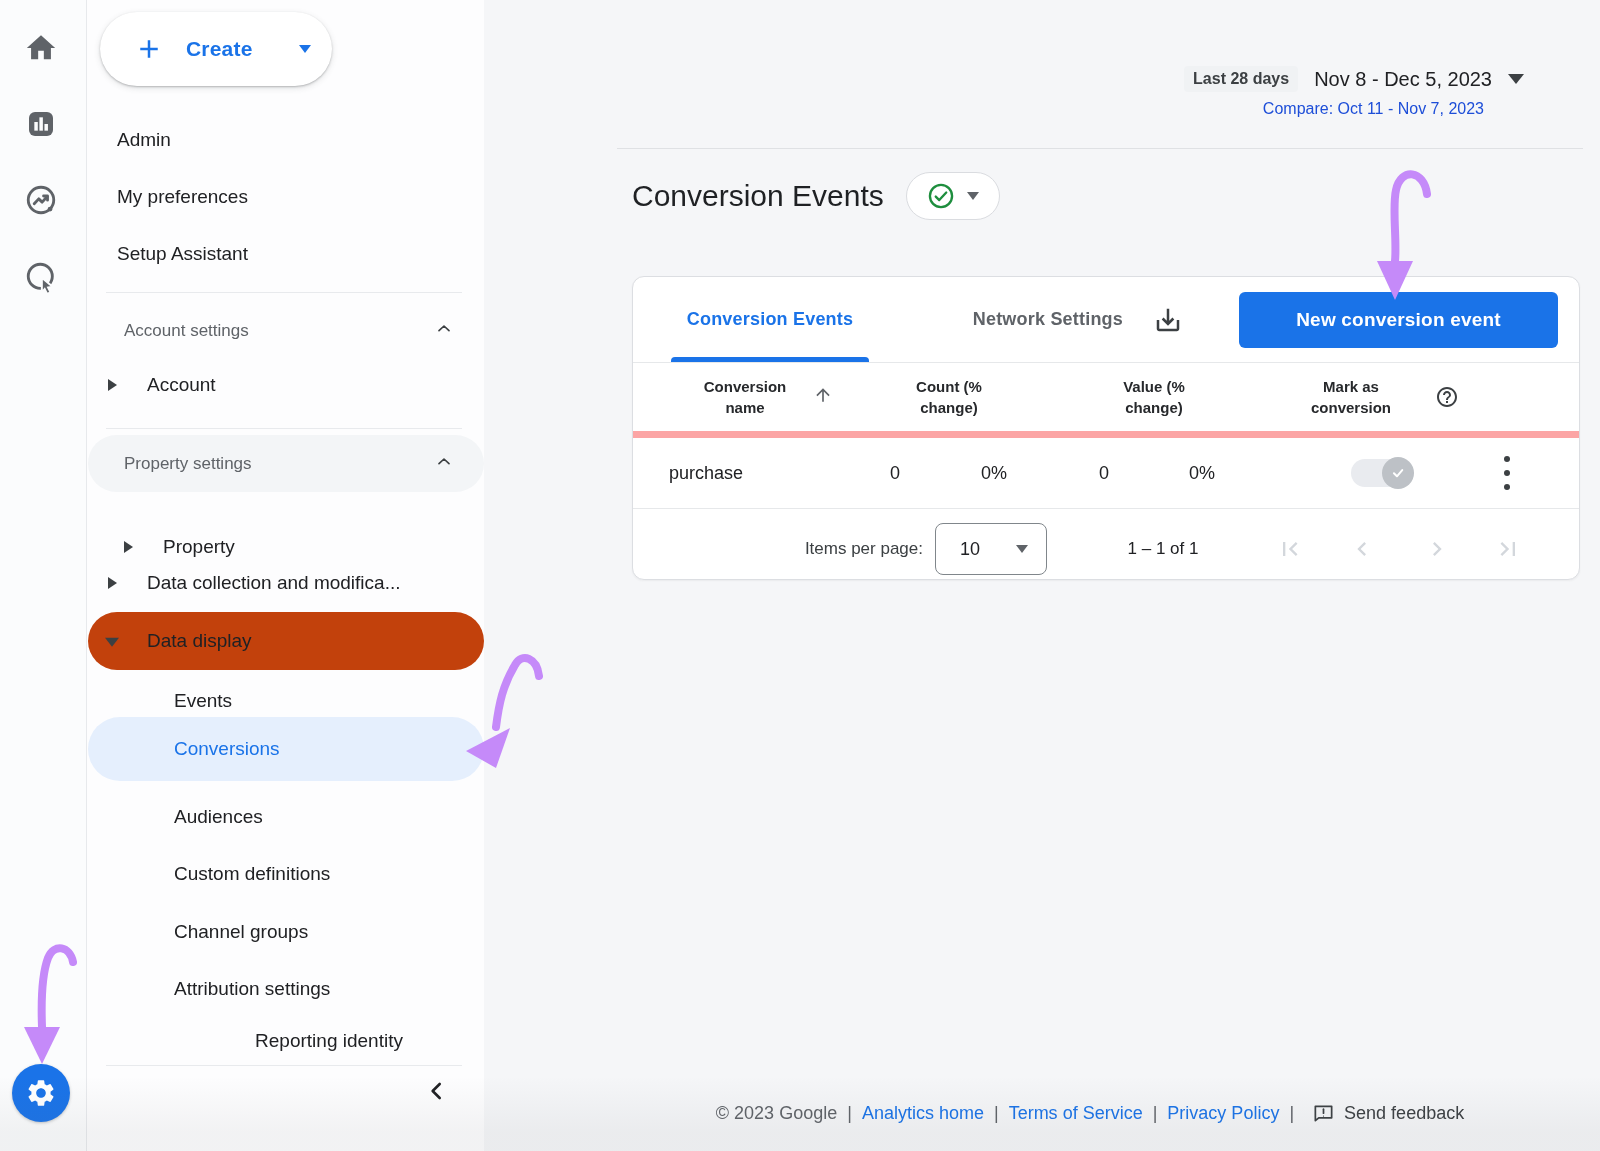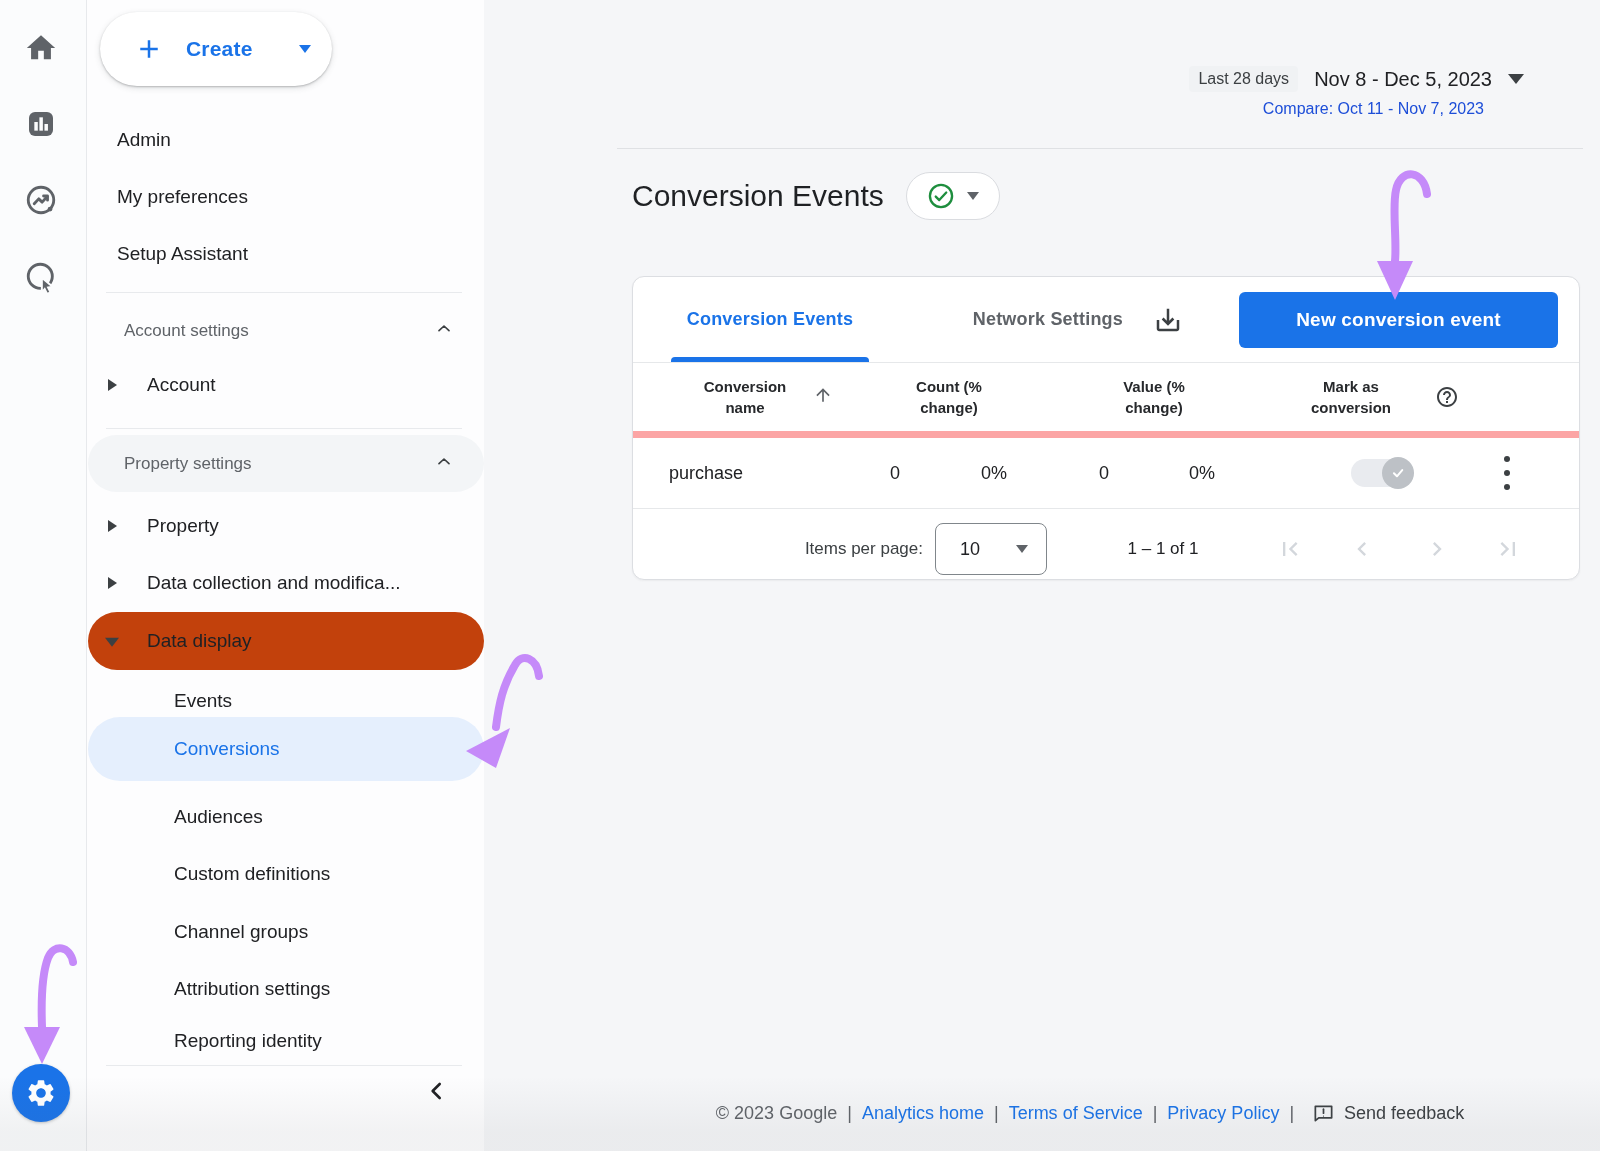--- a/index.html
+++ b/index.html
@@ -28,21 +28,21 @@
   .blue-text{color:#1a73e8;}
   .tri-right{position:absolute;left:20px;top:50%;transform:translateY(-50%);width:0;height:0;border-top:6px solid transparent;border-bottom:6px solid transparent;border-left:9px solid #3c4043;}
   .tri-down{position:absolute;left:17px;top:50%;transform:translateY(-35%);width:0;height:0;border-left:7px solid transparent;border-right:7px solid transparent;border-top:9px solid #3c4043;}
   .chev-up{position:absolute;right:30px;top:50%;transform:translateY(-50%);}
   .sdivider{position:absolute;left:20px;width:356px;height:1px;background:#e8eaed;}
   .collapse-btn{position:absolute;left:336px;top:1076px;width:30px;height:30px;cursor:pointer;display:flex;align-items:center;justify-content:center;}
 
   
   .datebar{position:absolute;top:66px;right:76px;text-align:right;z-index:3;}
   .datebar-row1{display:flex;align-items:center;gap:16px;justify-content:flex-end;}
-  .range-badge{background:#f0f2f4;color:#3c4043;font-weight:normal;font-size:16px;padding:4px 9px;border-radius:4px;}
+  .range-badge{background:#f0f2f4;color:#3c4043;font-weight:bold;font-size:16px;padding:4px 9px;border-radius:4px;}
   .range-value{font-size:20px;color:#202124;}
   .caret{width:0;height:0;border-left:8px solid transparent;border-right:8px solid transparent;border-top:10px solid #3c4043;}
   .caret.sm{border-left-width:6px;border-right-width:6px;border-top-width:8px;}
   .caret.blue{border-top-color:#1a73e8;}
   .caret.gray{border-top-color:#5f6368;}
   .compare-line{margin-top:8px;font-size:16px;color:#1d4ed8;padding-right:40px;}
   .top-divider{position:absolute;left:617px;top:148px;width:966px;height:1px;background:#dfe1e4;}
 
   .title-row{position:absolute;left:632px;top:172px;display:flex;align-items:center;gap:22px;}
   .page-title{margin:0;font-size:30px;font-weight:400;color:#1f2124;}
@@ -163,21 +163,21 @@
     </div>
 
     <div class="sdivider" style="top:428px;"></div>
 
     <div class="srow section pill pill-hover" style="top:435px;height:57px;">
       <span class="lbl-sec">Property settings</span>
       <span class="chev-up"><svg width="20" height="20" viewBox="0 0 24 24" fill="none" stroke="#3c4043" stroke-width="2">
             <path d="M6 14.5 12 9l6 5.5" stroke-linecap="round" stroke-linejoin="round"></path>
           </svg></span>
     </div>
-    <div class="srow" style="top:507px;">
+    <div class="srow" style="top:528px;margin-left:16px;">
       <span class="tri-right"></span>
       <span class="lbl">Property</span>
     </div>
     <div class="srow" style="top:564px;">
       <span class="tri-right"></span>
       <span class="lbl">Data collection and modifica...</span>
     </div>
     <div class="srow pill pill-gray" style="top:612px;height:58px;">
       <span class="tri-down"></span>
       <span class="lbl">Data display</span>
@@ -194,21 +194,21 @@
       </div>
     <div class="srow" style="top:855px;">
         <span class="lbl-child">Custom definitions</span>
       </div>
     <div class="srow" style="top:913px;">
         <span class="lbl-child">Channel groups</span>
       </div>
     <div class="srow" style="top:970px;">
         <span class="lbl-child">Attribution settings</span>
       </div>
-    <div class="srow" style="top:1022px;">
+    <div class="srow" style="top:1022px;justify-content:center;">
         <span class="lbl-child">Reporting identity</span>
       </div>
 
     <div class="sdivider" style="top:1065px;"></div>
 
     <div class="collapse-btn">
       <svg width="26" height="26" viewBox="0 0 24 24" fill="none" stroke="#202124" stroke-width="2.4">
           <path d="M14.5 5.5 8 12l6.5 6.5" stroke-linecap="round" stroke-linejoin="round"></path>
         </svg>
     </div>

